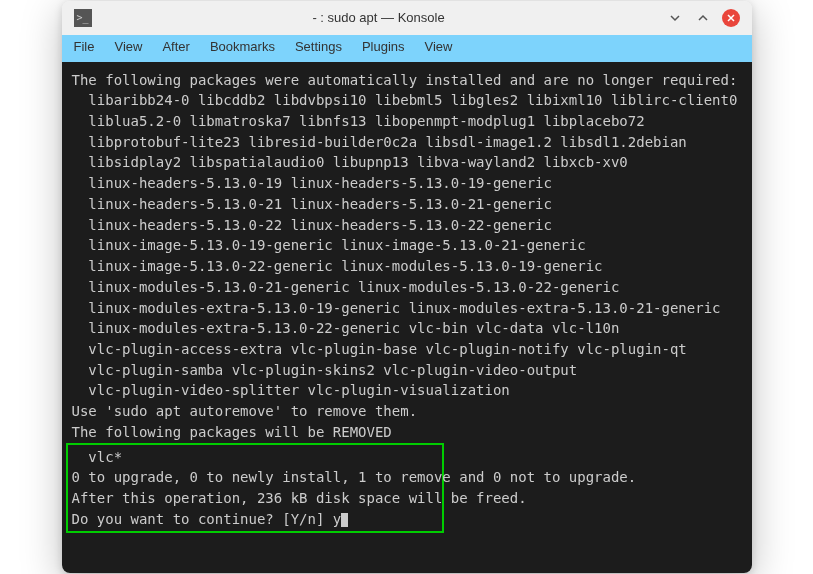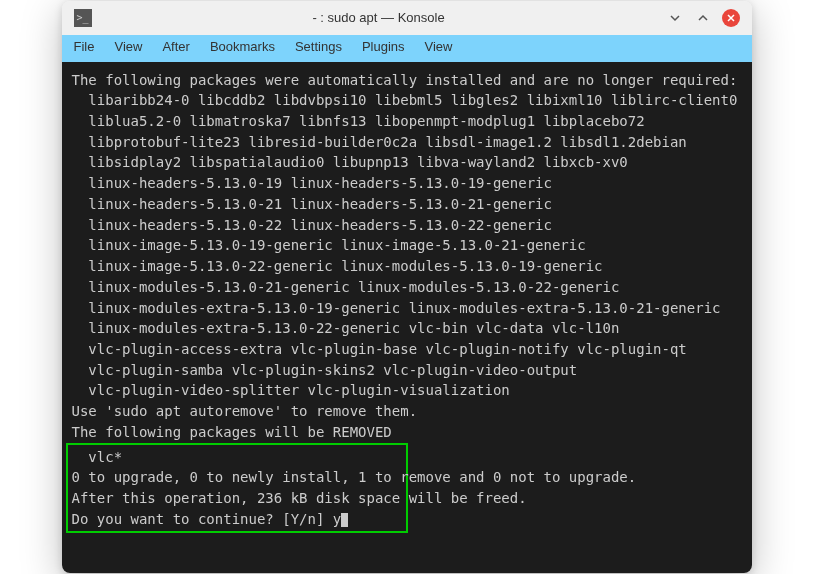--- a/index.html
+++ b/index.html
@@ -88,21 +88,21 @@
       font-size: 14px;
       line-height: 1.48;
       white-space: pre;
       overflow-x: hidden;
     }
     .highlight-box {
       border: 2px solid #00cc00;
       padding: 2px 4px;
       margin-left: -6px;
       display: inline-block;
-      width: 342px;
+      width: 378px;
     }
     .highlight-wrapper {
       position: relative;
     }
     .cursor {
       display: inline-block;
       width: 7px;
       height: 14px;
       background: #cccccc;
       vertical-align: text-bottom;

